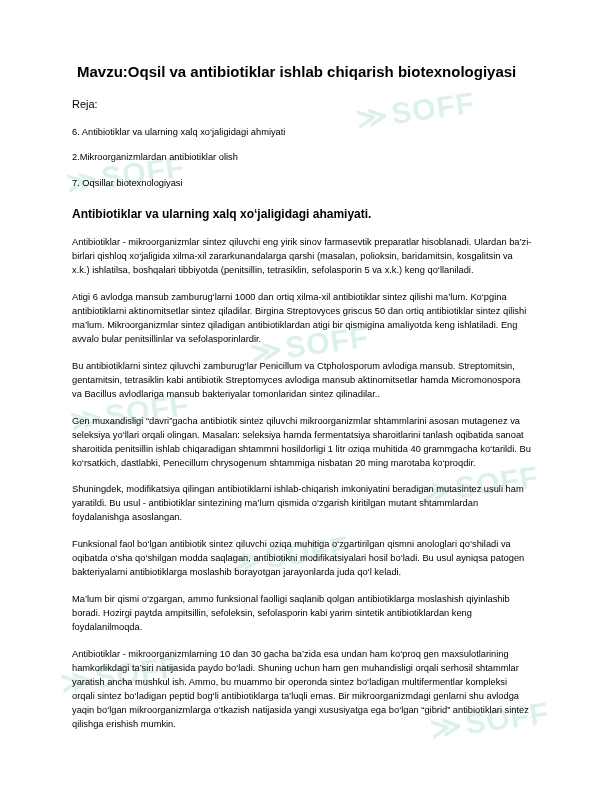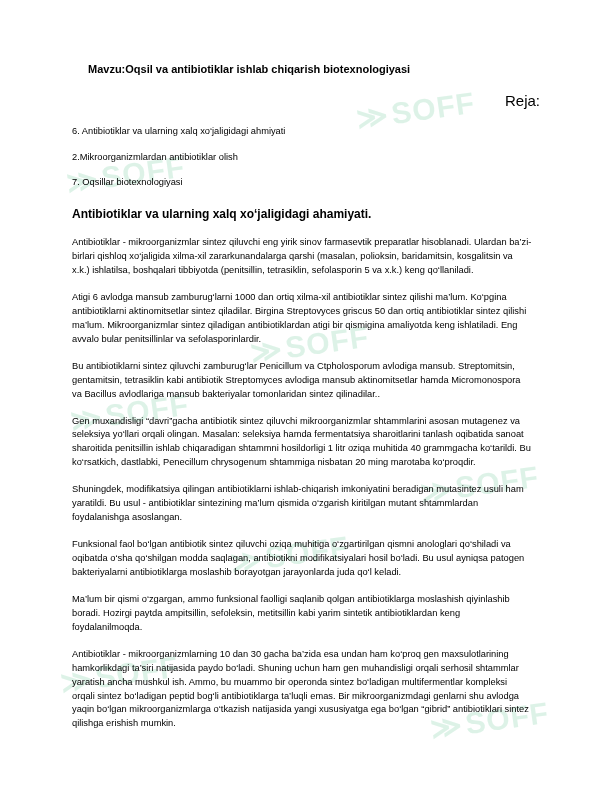--- a/index.html
+++ b/index.html
@@ -55,28 +55,28 @@
   .wm-a { top: 96px; left: 356px; }
   .wm-b { top: 160px; left: 66px; }
   .wm-c { top: 330px; left: 250px; }
   .wm-d { top: 398px; left: 70px; }
   .wm-e { top: 470px; left: 420px; }
   .wm-f { top: 540px; left: 230px; }
   .wm-g { top: 660px; left: 60px; }
   .wm-h { top: 706px; left: 430px; }
 
   h1.title {
-    font-size: 11px;
+    font-size: 15px;
     font-weight: bold;
-    margin: 0 0 16px 16px;
+    margin: 0 0 16px 5px;
     line-height: 1.3;
   }
   .reja {
-    font-size: 15px;
-    text-align: right;
+    font-size: 11px;
+    text-align: left;
     margin: 0 0 16px 0;
   }
   .list-item {
     font-size: 9.3px;
     margin: 0 0 13px 0;
     line-height: 1.35;
   }
   h2.subhead {
     font-size: 12px;
     font-weight: bold;
@@ -134,15 +134,15 @@
   <div class="list-item">6. Antibiotiklar va ularning xalq xo‘jaligidagi ahmiyati</div>
   <div class="list-item">2.Mikroorganizmlardan antibiotiklar olish</div>
   <div class="list-item">7. Oqsillar biotexnologiyasi</div>
   <h2 class="subhead">Antibiotiklar va ularning xalq xo‘jaligidagi ahamiyati.</h2>
   <p class="para">Antibiotiklar - mikroorganizmlar sintez qiluvchi eng yirik sinov farmasevtik preparatlar hisoblanadi. Ulardan ba’zi-birlari qishloq xo‘jaligida xilma-xil zararkunandalarga qarshi (masalan, polioksin, baridamitsin, kosgalitsin va x.k.) ishlatilsa, boshqalari tibbiyotda (penitsillin, tetrasiklin, sefolasporin 5 va x.k.) keng qo‘llaniladi.</p>
   <p class="para">Atigi 6 avlodga mansub zamburug‘larni 1000 dan ortiq xilma-xil antibiotiklar sintez qilishi ma’lum. Ko‘pgina antibiotiklarni aktinomitsetlar sintez qiladilar. Birgina Streptovyces griscus 50 dan ortiq antibiotiklar sintez qilishi ma’lum. Mikroorganizmlar sintez qiladigan antibiotiklardan atigi bir qismigina amaliyotda keng ishlatiladi. Eng avvalo bular penitsillinlar va sefolasporinlardir.</p>
   <p class="para">Bu antibiotiklarni sintez qiluvchi zamburug‘lar Penicillum va Ctpholosporum avlodiga mansub. Streptomitsin, gentamitsin, tetrasiklin kabi antibiotik Streptomyces avlodiga mansub aktinomitsetlar hamda Micromonospora va Bacillus avlodlariga mansub bakteriyalar tomonlaridan sintez qilinadilar..</p>
   <p class="para">Gen muxandisligi “davri”gacha antibiotik sintez qiluvchi mikroorganizmlar shtammlarini asosan mutagenez va seleksiya yo‘llari orqali olingan. Masalan: seleksiya hamda fermentatsiya sharoitlarini tanlash oqibatida sanoat sharoitida penitsillin ishlab chiqaradigan shtammni hosildorligi 1 litr oziqa muhitida 40 grammgacha ko‘tarildi. Bu ko‘rsatkich, dastlabki, Penecillum chrysogenum shtammiga nisbatan 20 ming marotaba ko‘proqdir.</p>
   <p class="para">Shuningdek, modifikatsiya qilingan antibiotiklarni ishlab-chiqarish imkoniyatini beradigan mutasintez usuli ham yaratildi. Bu usul - antibiotiklar sintezining ma’lum qismida o‘zgarish kiritilgan mutant shtammlardan foydalanishga asoslangan.</p>
   <p class="para">Funksional faol bo‘lgan antibiotik sintez qiluvchi oziqa muhitiga o‘zgartirilgan qismni anologlari qo‘shiladi va oqibatda o‘sha qo‘shilgan modda saqlagan, antibiotikni modifikatsiyalari hosil bo‘ladi. Bu usul ayniqsa patogen bakteriyalarni antibiotiklarga moslashib borayotgan jarayonlarda juda qo‘l keladi.</p>
-  <p class="para">Ma’lum bir qismi o‘zgargan, ammo funksional faolligi saqlanib qolgan antibiotiklarga moslashish qiyinlashib boradi. Hozirgi paytda ampitsillin, sefoleksin, metitsillin kabi yarim sintetik antibiotiklardan keng foydalanilmoqda.</p>
+  <p class="para">Ma’lum bir qismi o‘zgargan, ammo funksional faolligi saqlanib qolgan antibiotiklarga moslashish qiyinlashib boradi. Hozirgi paytda ampitsillin, sefoleksin, sefolasporin kabi yarim sintetik antibiotiklardan keng foydalanilmoqda.</p>
   <p class="para">Antibiotiklar - mikroorganizmlarning 10 dan 30 gacha ba’zida esa undan ham ko‘proq gen maxsulotlarining hamkorlikdagi ta’siri natijasida paydo bo‘ladi. Shuning uchun ham gen muhandisligi orqali serhosil shtammlar yaratish ancha mushkul ish. Ammo, bu muammo bir operonda sintez bo‘ladigan multifermentlar kompleksi orqali sintez bo‘ladigan peptid bog‘li antibiotiklarga ta’luqli emas. Bir mikroorganizmdagi genlarni shu avlodga yaqin bo‘lgan mikroorganizmlarga o‘tkazish natijasida yangi xususiyatga ega bo‘lgan “gibrid” antibiotiklari sintez qilishga erishish mumkin.</p>
 </div>
 
 </body></html>

